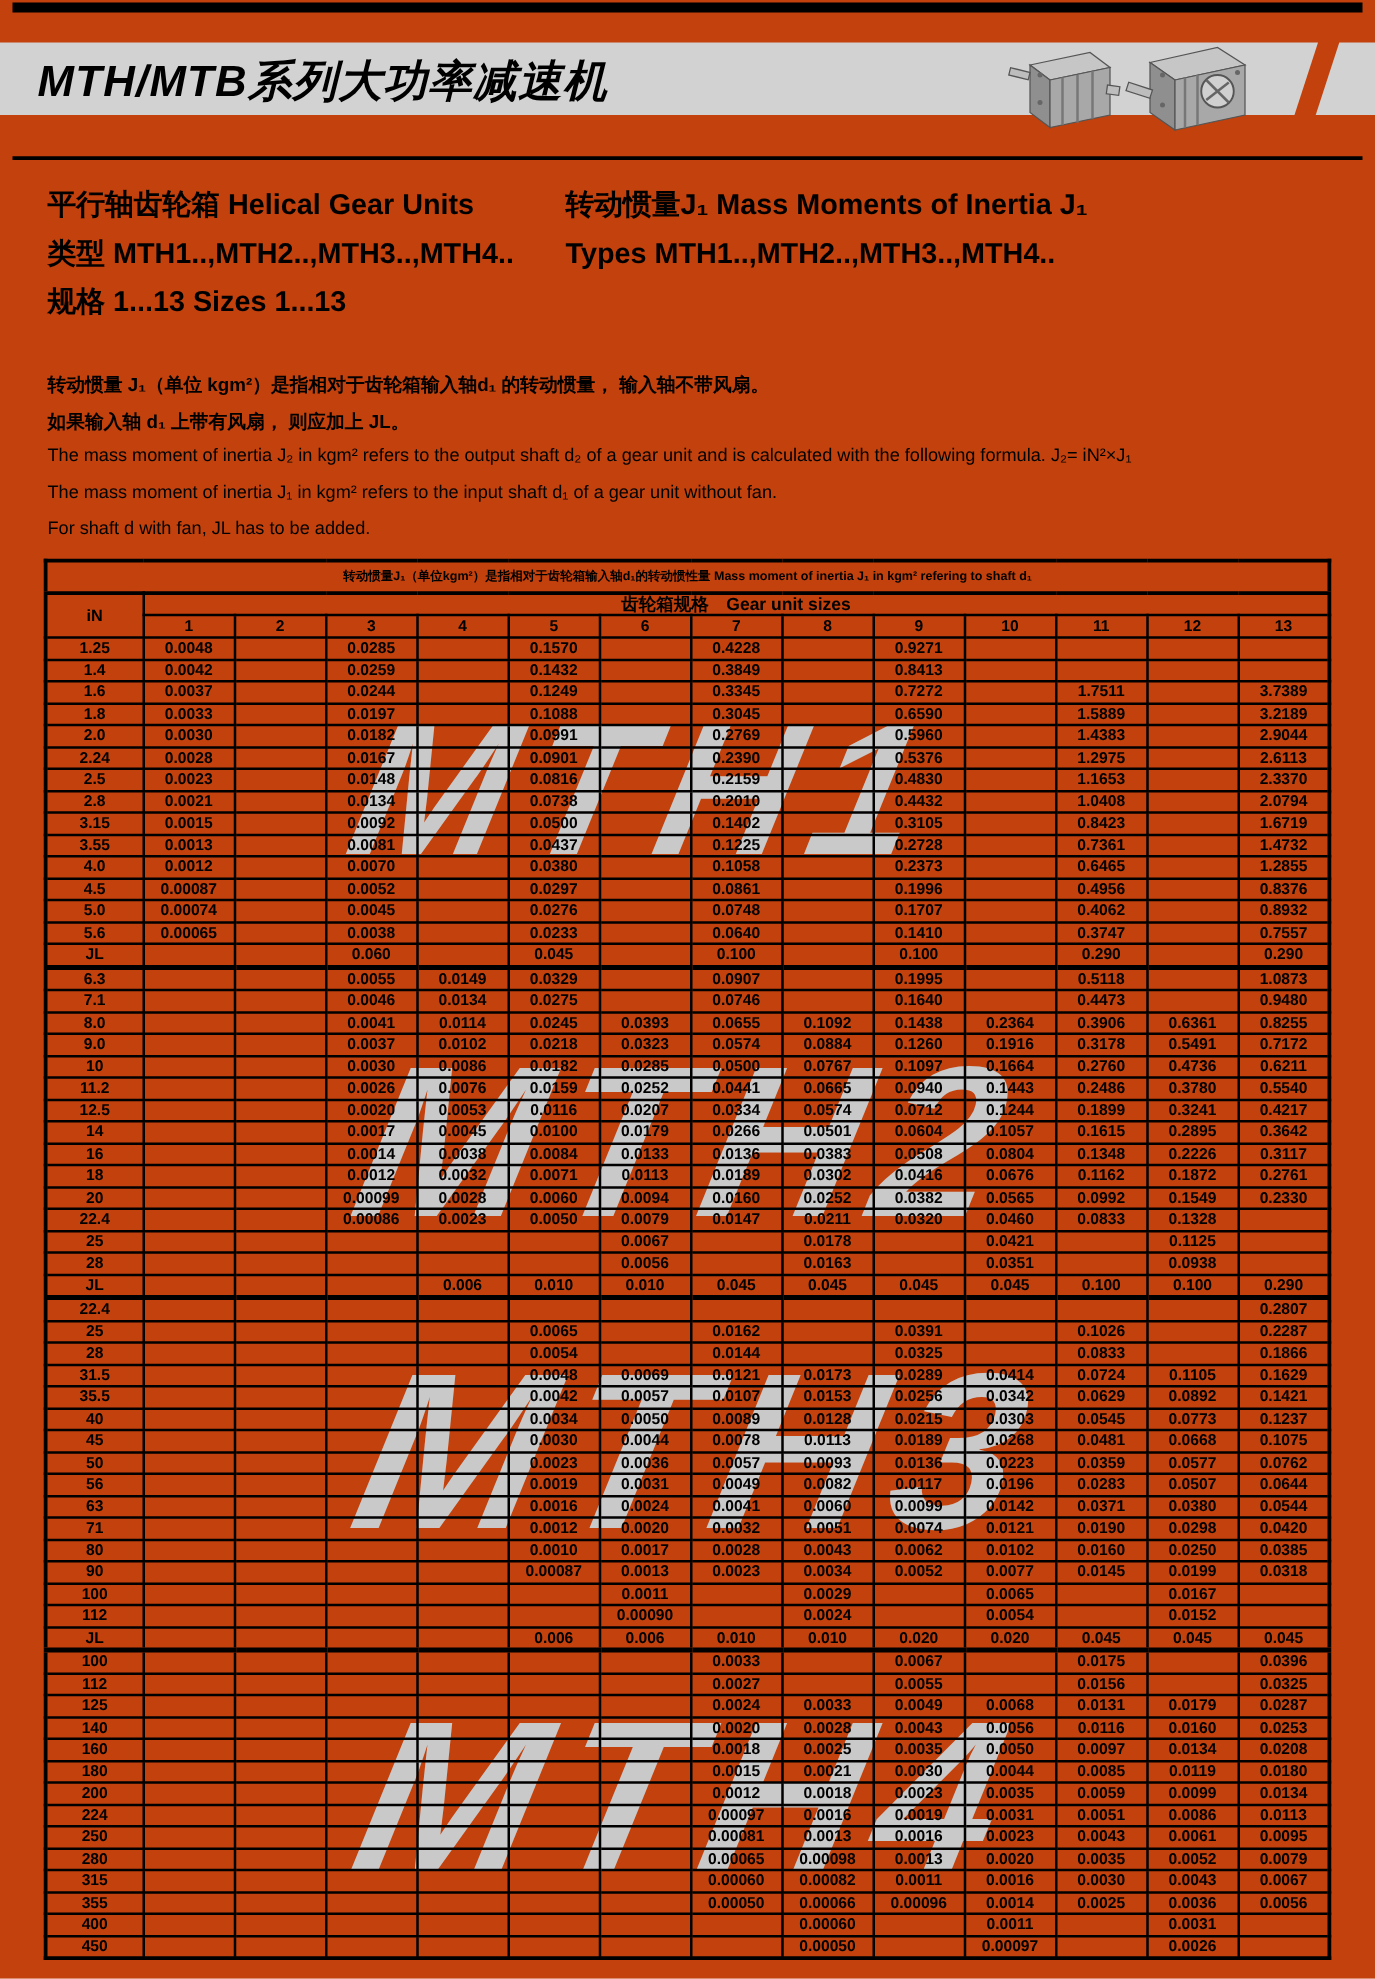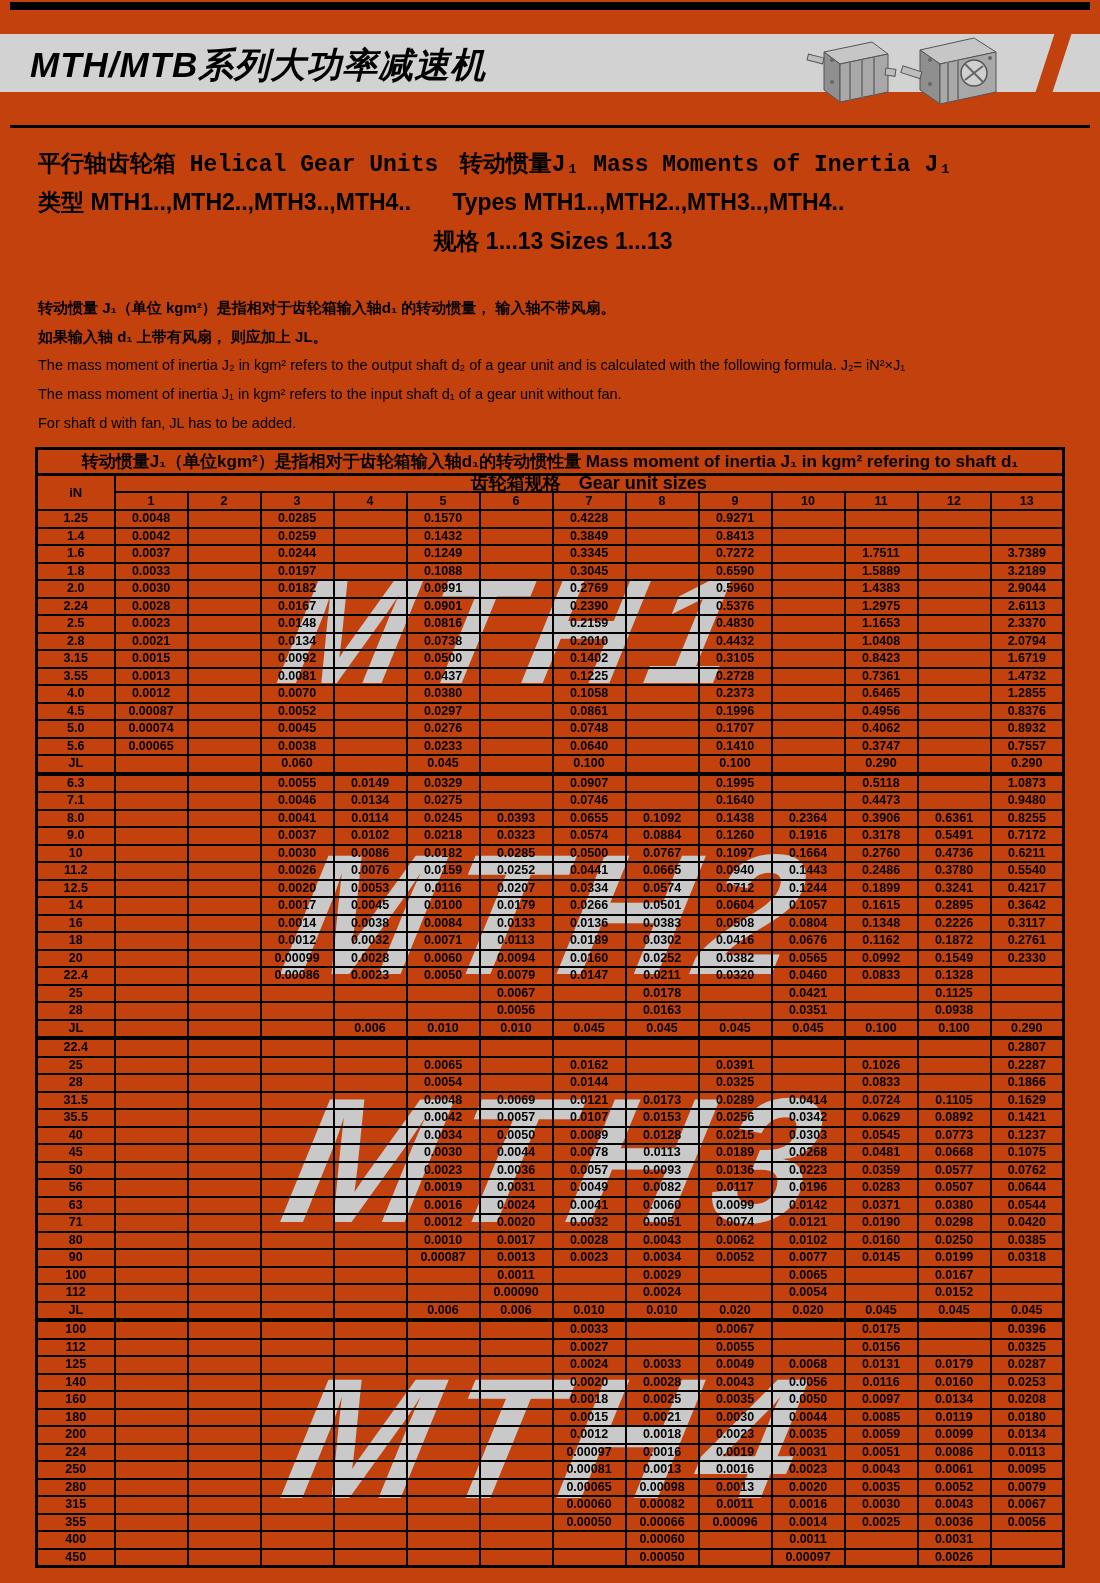--- a/index.html
+++ b/index.html
@@ -27,22 +27,22 @@
       transform:skewX(-12deg);line-height:1;letter-spacing:14px;white-space:nowrap;}
   .wm-0{left:285px;top:556px;font-size:150px;}
   .wm-1{left:290px;top:828px;font-size:172px;}
   .wm-2{left:290px;top:1072px;font-size:178px;}
   .wm-3{left:290px;top:1352px;font-size:172px;}
   
   table{position:absolute;left:35px;top:447px;width:1030px;border-collapse:collapse;
         table-layout:fixed;z-index:1;}
   th,td{border:2px solid #000;padding:0;text-align:center;font-size:12.5px;line-height:15.5px;
         font-weight:bold;white-space:nowrap;overflow:hidden;background:transparent;}
-  .t-title{font-size:17px;line-height:23px;border-bottom-width:3px;}
-  .t-group{font-size:18px;line-height:15px;}
+  .t-title{font-size:10px;line-height:23px;border-bottom-width:3px;}
+  .t-group{font-size:14px;line-height:15px;}
   .t-size{font-size:12.5px;line-height:16px;}
   .t-in{font-size:13px;}
   tr.jl-row td{border-bottom:4px solid #000;}
   table{border:3px solid #000;}
 </style>
 </head>
 <body>
 
 <div id="page">
 
@@ -73,29 +73,29 @@
     <line x1="48" y1="36" x2="48" y2="76" stroke="#777" stroke-width="2"></line>
     <line x1="58" y1="34" x2="58" y2="74" stroke="#777" stroke-width="2"></line>
     <rect x="2" y="46" width="20" height="7" fill="#bdbdbd" stroke="#555" stroke-width="1" transform="rotate(18 22 46)"></rect>
     <circle cx="30" cy="34" r="2" fill="#666"></circle>
       <circle cx="30" cy="58" r="2" fill="#666"></circle>
     <circle cx="90" cy="32" r="2" fill="#666"></circle>
   </svg>
 
   <div class="header-rule"></div>
 
-  <div class="title-row" style="top:148px;font-family:Liberation Mono, monospace;">
+  <div class="title-row" style="top:148px;">
     <span class="col-l">平行轴齿轮箱 Helical Gear Units</span>
     <span>转动惯量J₁ Mass Moments of Inertia J₁</span>
   </div>
   <div class="title-row" style="top:187px;">
     <span class="col-l">类型 MTH1..,MTH2..,MTH3..,MTH4..</span>
     <span>Types MTH1..,MTH2..,MTH3..,MTH4..</span>
   </div>
-  <div class="title-row" style="top:226px;text-align:center;">
+  <div class="title-row" style="top:226px;">
     <span>规格 1...13 Sizes 1...13</span>
   </div>
 
   <p class="note cn" style="top:284px;">转动惯量 J₁（单位 kgm²）是指相对于齿轮箱输入轴d₁ 的转动惯量， 输入轴不带风扇。</p>
   <p class="note cn" style="top:313px;">如果输入轴 d₁ 上带有风扇， 则应加上 JL。</p>
   <p class="note en" style="top:342px;">The mass moment of inertia J₂ in kgm² refers to the output shaft d₂ of a gear unit and is calculated with the following formula. J₂= iN²×J₁</p>
   <p class="note en" style="top:371px;">The mass moment of inertia J₁ in kgm² refers to the input shaft d₁ of a gear unit without fan.</p>
   <p class="note en" style="top:400px;">For shaft d with fan, JL has to be added.</p>
 
   <div id="wm-holder">

